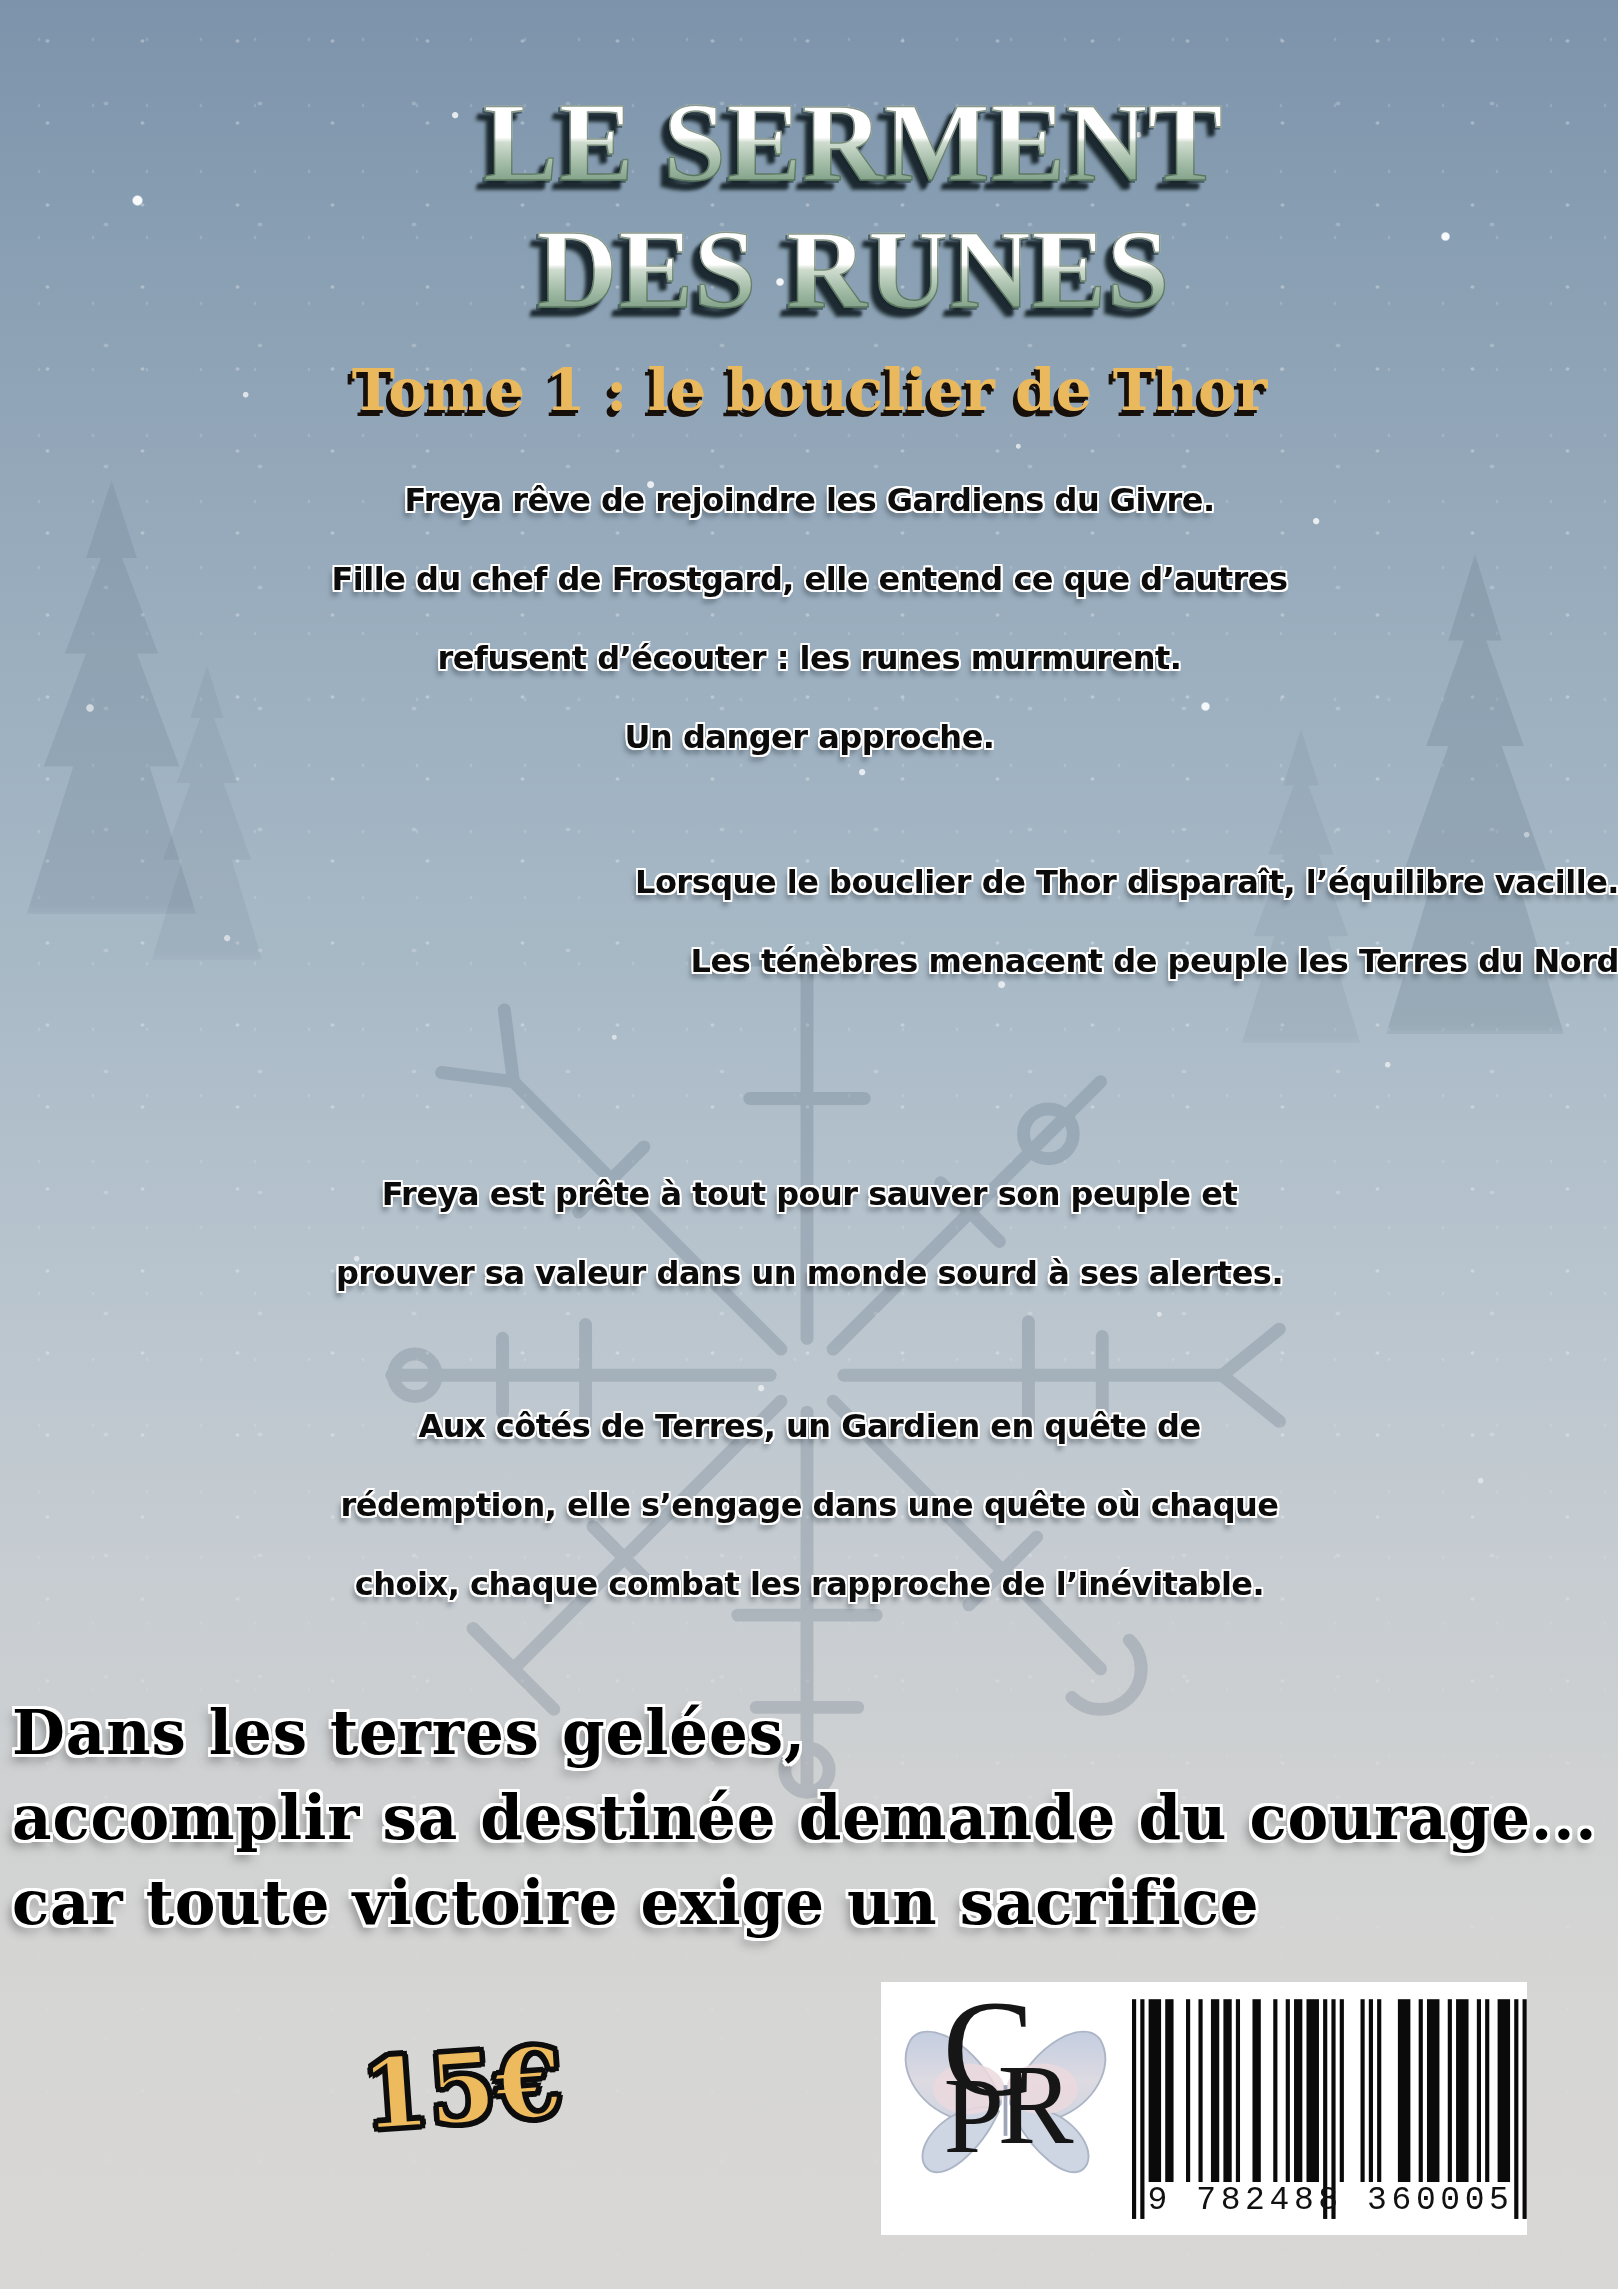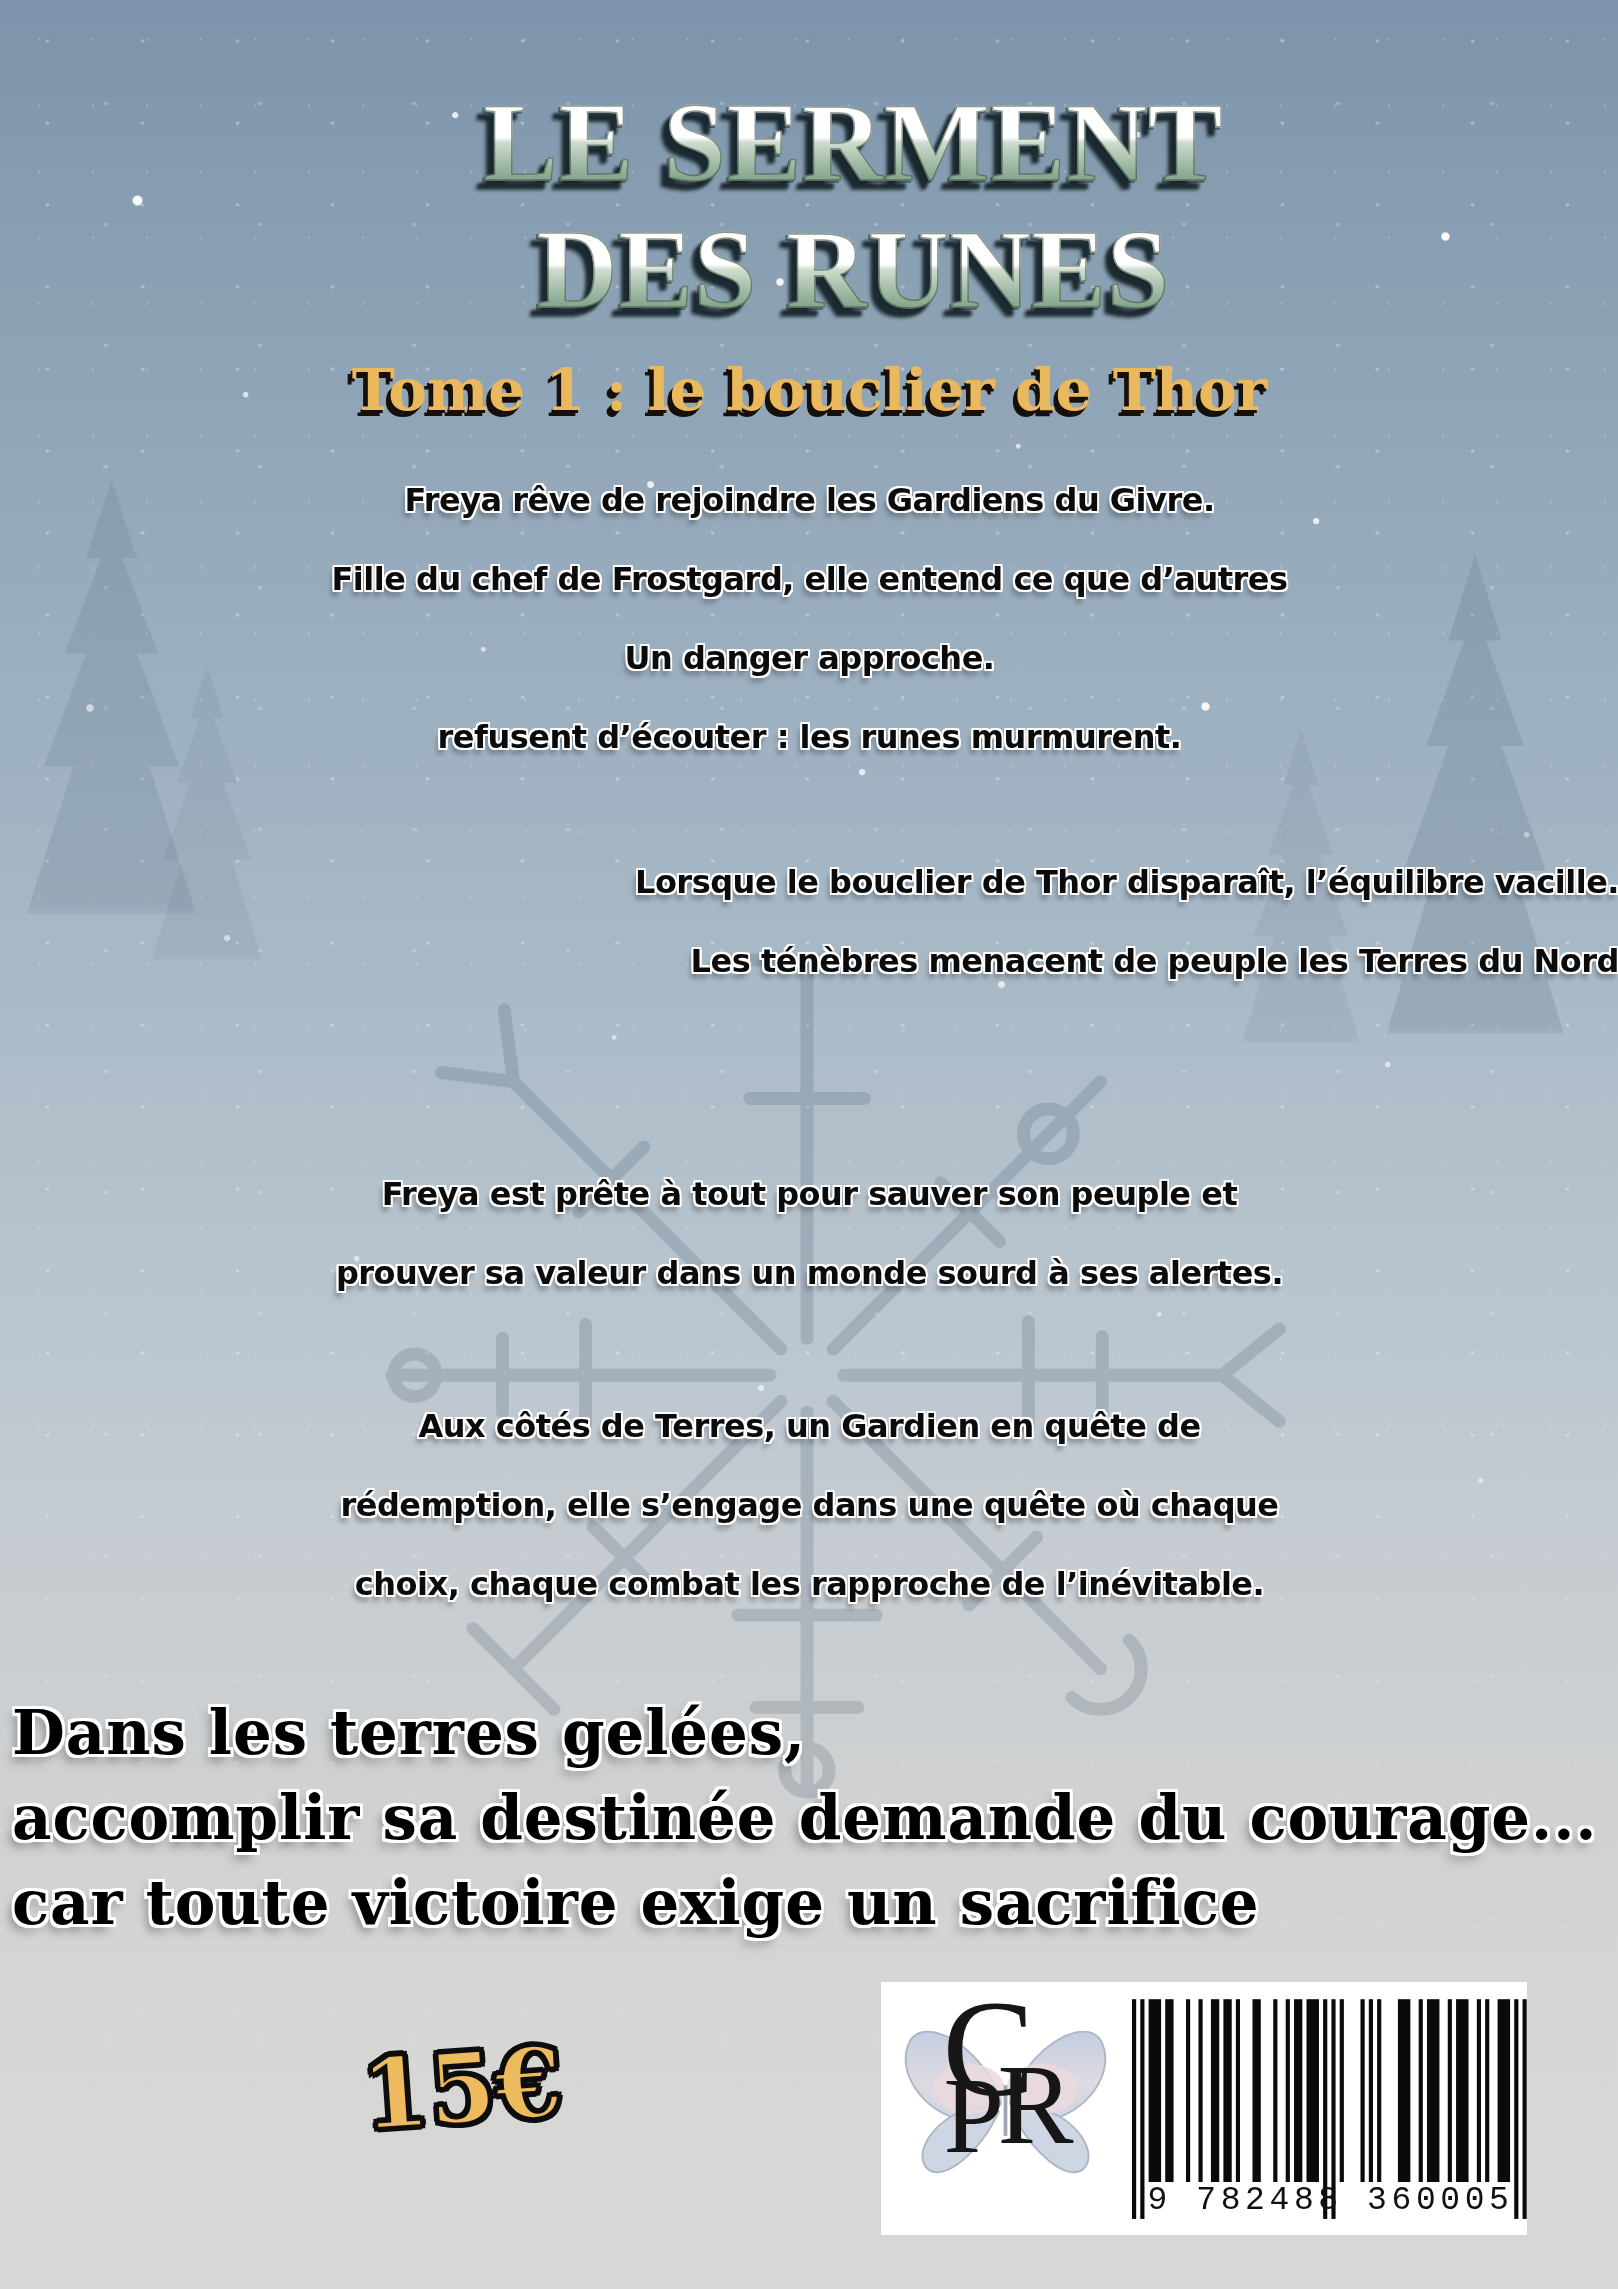--- a/index.html
+++ b/index.html
@@ -181,22 +181,22 @@
   <header class="title-block">
     <div class="title-line">LE SERMENT</div>
     <div class="title-line">DES RUNES</div>
   </header>
 
   <div class="subtitle">Tome 1 : le bouclier de Thor</div>
 
   <section class="para p1">
     <div class="line">Freya rêve de rejoindre les Gardiens du Givre.</div>
     <div class="line">Fille du chef de Frostgard, elle entend ce que d’autres</div>
+    <div class="line">refusent d’écouter : les runes murmurent.</div>
     <div class="line">Un danger approche.</div>
-    <div class="line">refusent d’écouter : les runes murmurent.</div>
   </section>
 
   <section class="para p2">
     <div class="line">Lorsque le bouclier de Thor disparaît, l’équilibre vacille.</div>
     <div class="line">Les ténèbres menacent de peuple les Terres du Nord</div>
   </section>
 
   <section class="para p3">
     <div class="line">Freya est prête à tout pour sauver son peuple et</div>
     <div class="line">prouver sa valeur dans un monde sourd à ses alertes.</div>

